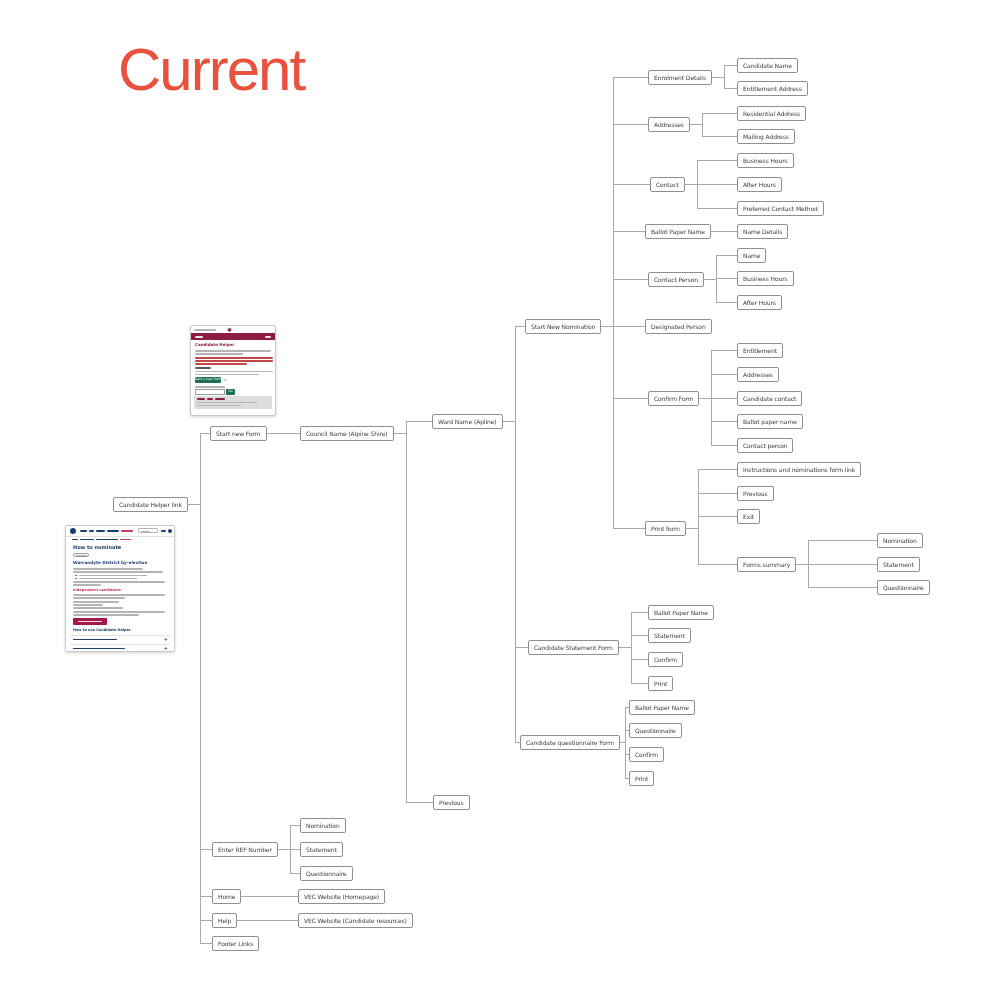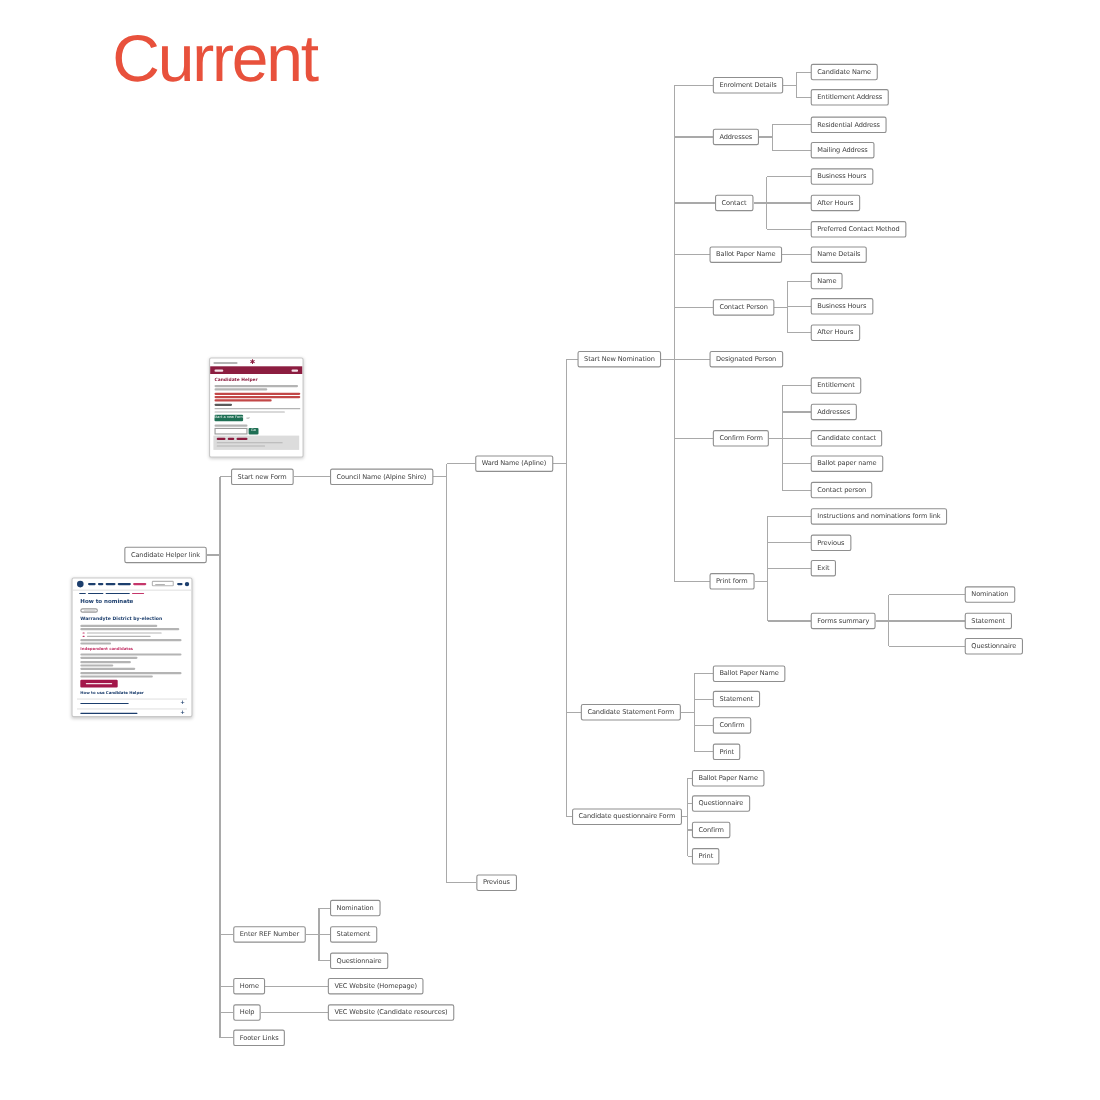--- a/index.html
+++ b/index.html
@@ -2,21 +2,21 @@
 <html style="--title: #e8513c; --connector: #a9a9a9; --node_border: #8f8f8f; --node_text: #3d3d3d; --maroon: #8c1d40; --green: #1e6f54; --navy: #1c3e6d; --pink: #c5366a;"><head>
 <meta charset="utf-8">
 <style>
   html,body{margin:0;padding:0;}
   body{
     width:1000px;height:1000px;background:#ffffff;position:relative;overflow:hidden;
     font-family:"DejaVu Sans", sans-serif;
   }
   #canvas{position:absolute;inset:0;width:1000px;height:1000px;}
   #page-title{
-    position:absolute;left:102px;top:24px;margin:0;
+    position:absolute;left:102px;top:24px;margin:16px;
     font-family:"Liberation Sans", sans-serif;font-weight:400;
     font-size:60px;letter-spacing:-2px;color:var(--title,#e8513c);line-height:1;
   }
   #connectors{position:absolute;left:0;top:0;pointer-events:none;}
   #connectors path{stroke:var(--connector,#a9a9a9);stroke-width:1;fill:none;}
   .node{
     position:absolute;box-sizing:border-box;background:#fff;
     border:1px solid var(--node_border,#8f8f8f);border-radius:2px;
     color:var(--node_text,#3d3d3d);font-size:6px;line-height:1;letter-spacing:-0.1px;
     padding:4px 5px 3px;white-space:nowrap;text-align:center;min-height:15px;

